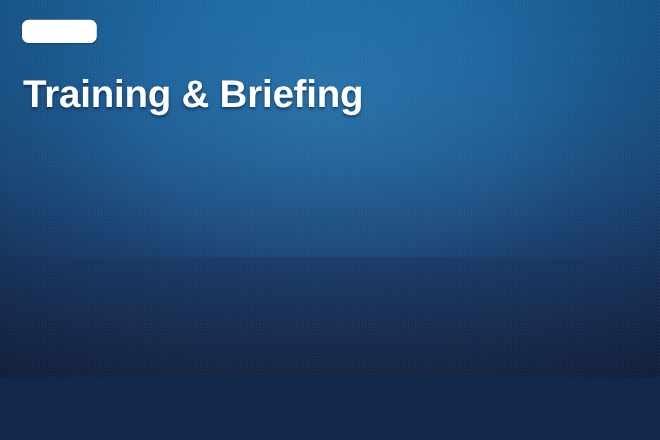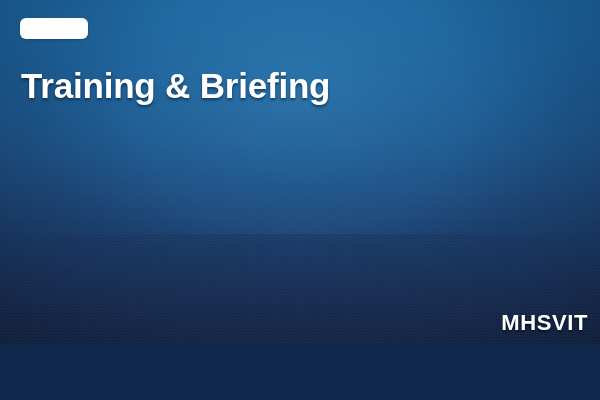--- a/index.html
+++ b/index.html
@@ -135,15 +135,14 @@
   <div id="glow"></div>
   <div id="vignette"></div>
   <div id="noise"></div>
 
   <div id="badge"></div>
 
   <div id="text-block">
     <h1 id="title">Training &amp; Briefing</h1>
   </div>
 
-  <div id="brand">MHSVIT</div>
 
 </div>
 
 </body></html>

